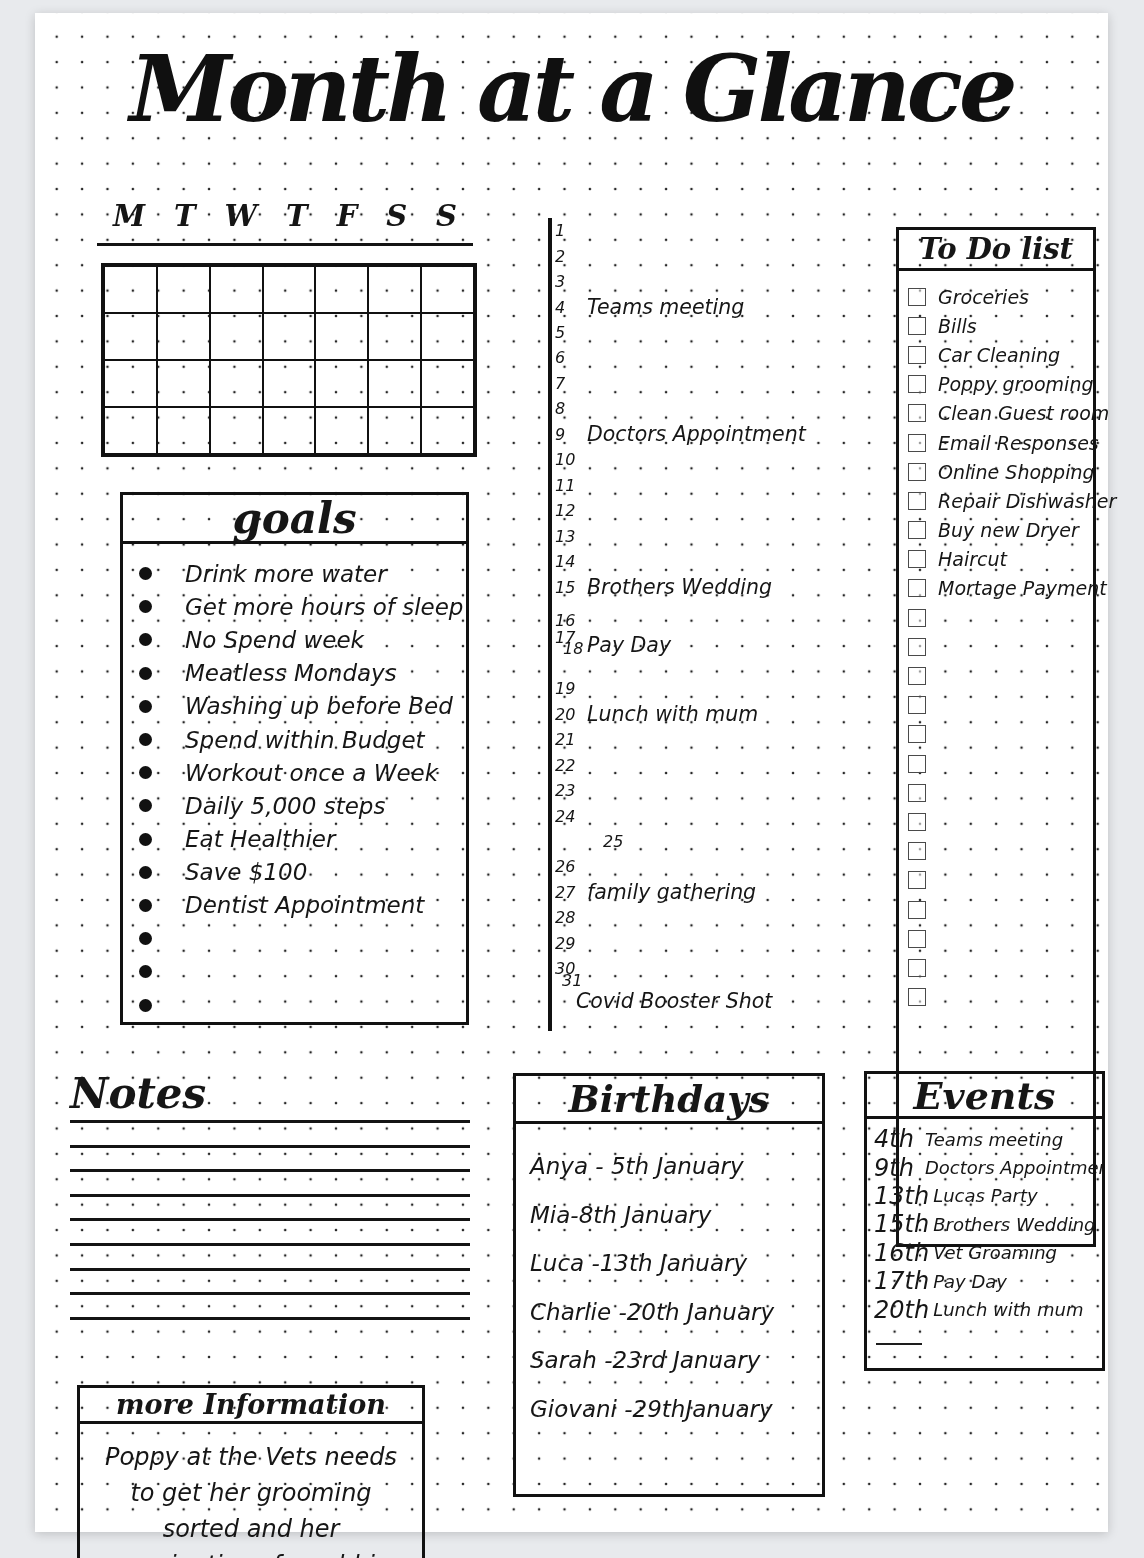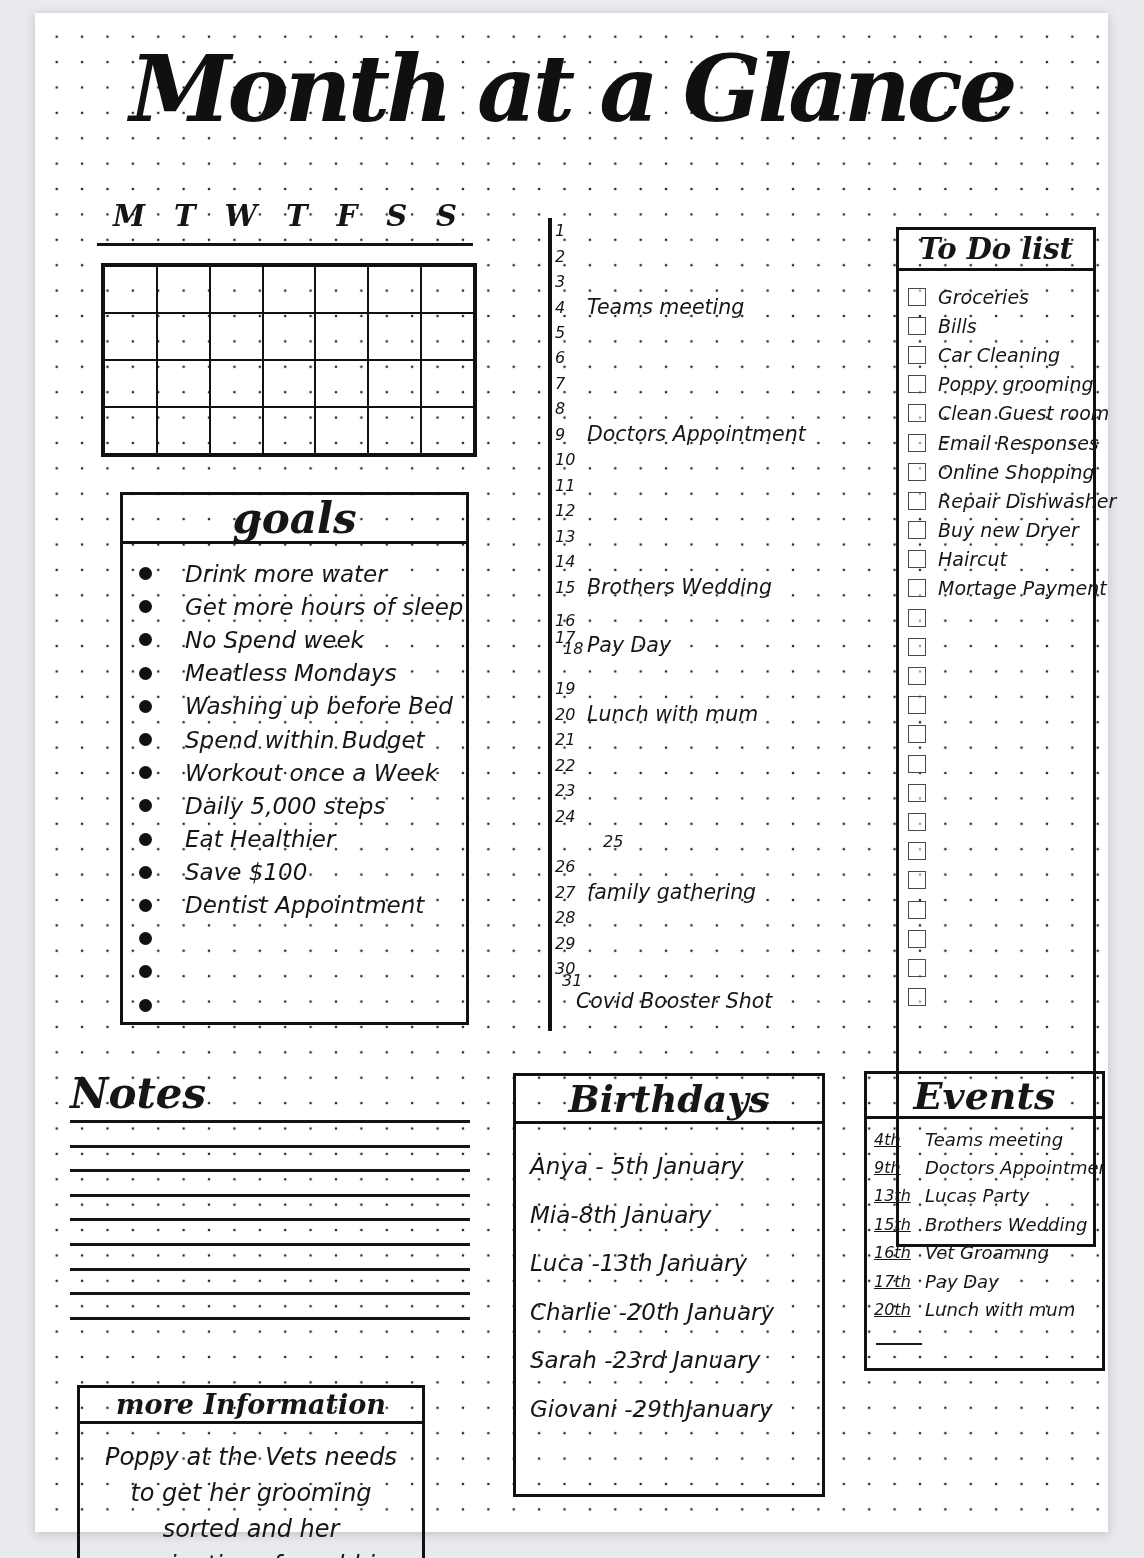--- a/index.html
+++ b/index.html
@@ -77,21 +77,21 @@
   .bday-box{position:absolute;left:478px;top:1060px;width:312px;height:424px;border:3.5px solid #111;box-sizing:border-box;}
   .bday-title{height:45px;border-bottom:3px solid #111;display:flex;align-items:center;justify-content:center;font-size:37px;}
   .bday-list{padding:18px 0 0 14px;}
   .brow{height:48.5px;font-size:23px;white-space:nowrap;display:flex;align-items:center;}
 
   
   .events-box{position:absolute;left:829px;top:1058px;width:241px;height:300px;border:3.5px solid #111;box-sizing:border-box;overflow:hidden;}
   .events-title{height:42px;border-bottom:3px solid #111;display:flex;align-items:center;justify-content:center;font-size:38px;}
   .events-list{padding-top:6px;}
   .erow{height:28.4px;display:flex;align-items:center;padding-left:7px;white-space:nowrap;}
-  .edate{font-size:16px;text-decoration:underline;min-width:47px;}
+  .edate{font-size:24px;min-width:47px;}
   .elabel{font-size:18px;margin-left:4px;}
   .eurow{height:25.4px;position:relative;}
   .eline{position:absolute;left:9px;bottom:4px;width:46px;border-bottom:2.5px solid #1d1d1d;}
 </style>
 </head>
 <body>
 
 <div class="paper">
 
   <div class="main-title script">Month at a Glance</div>

